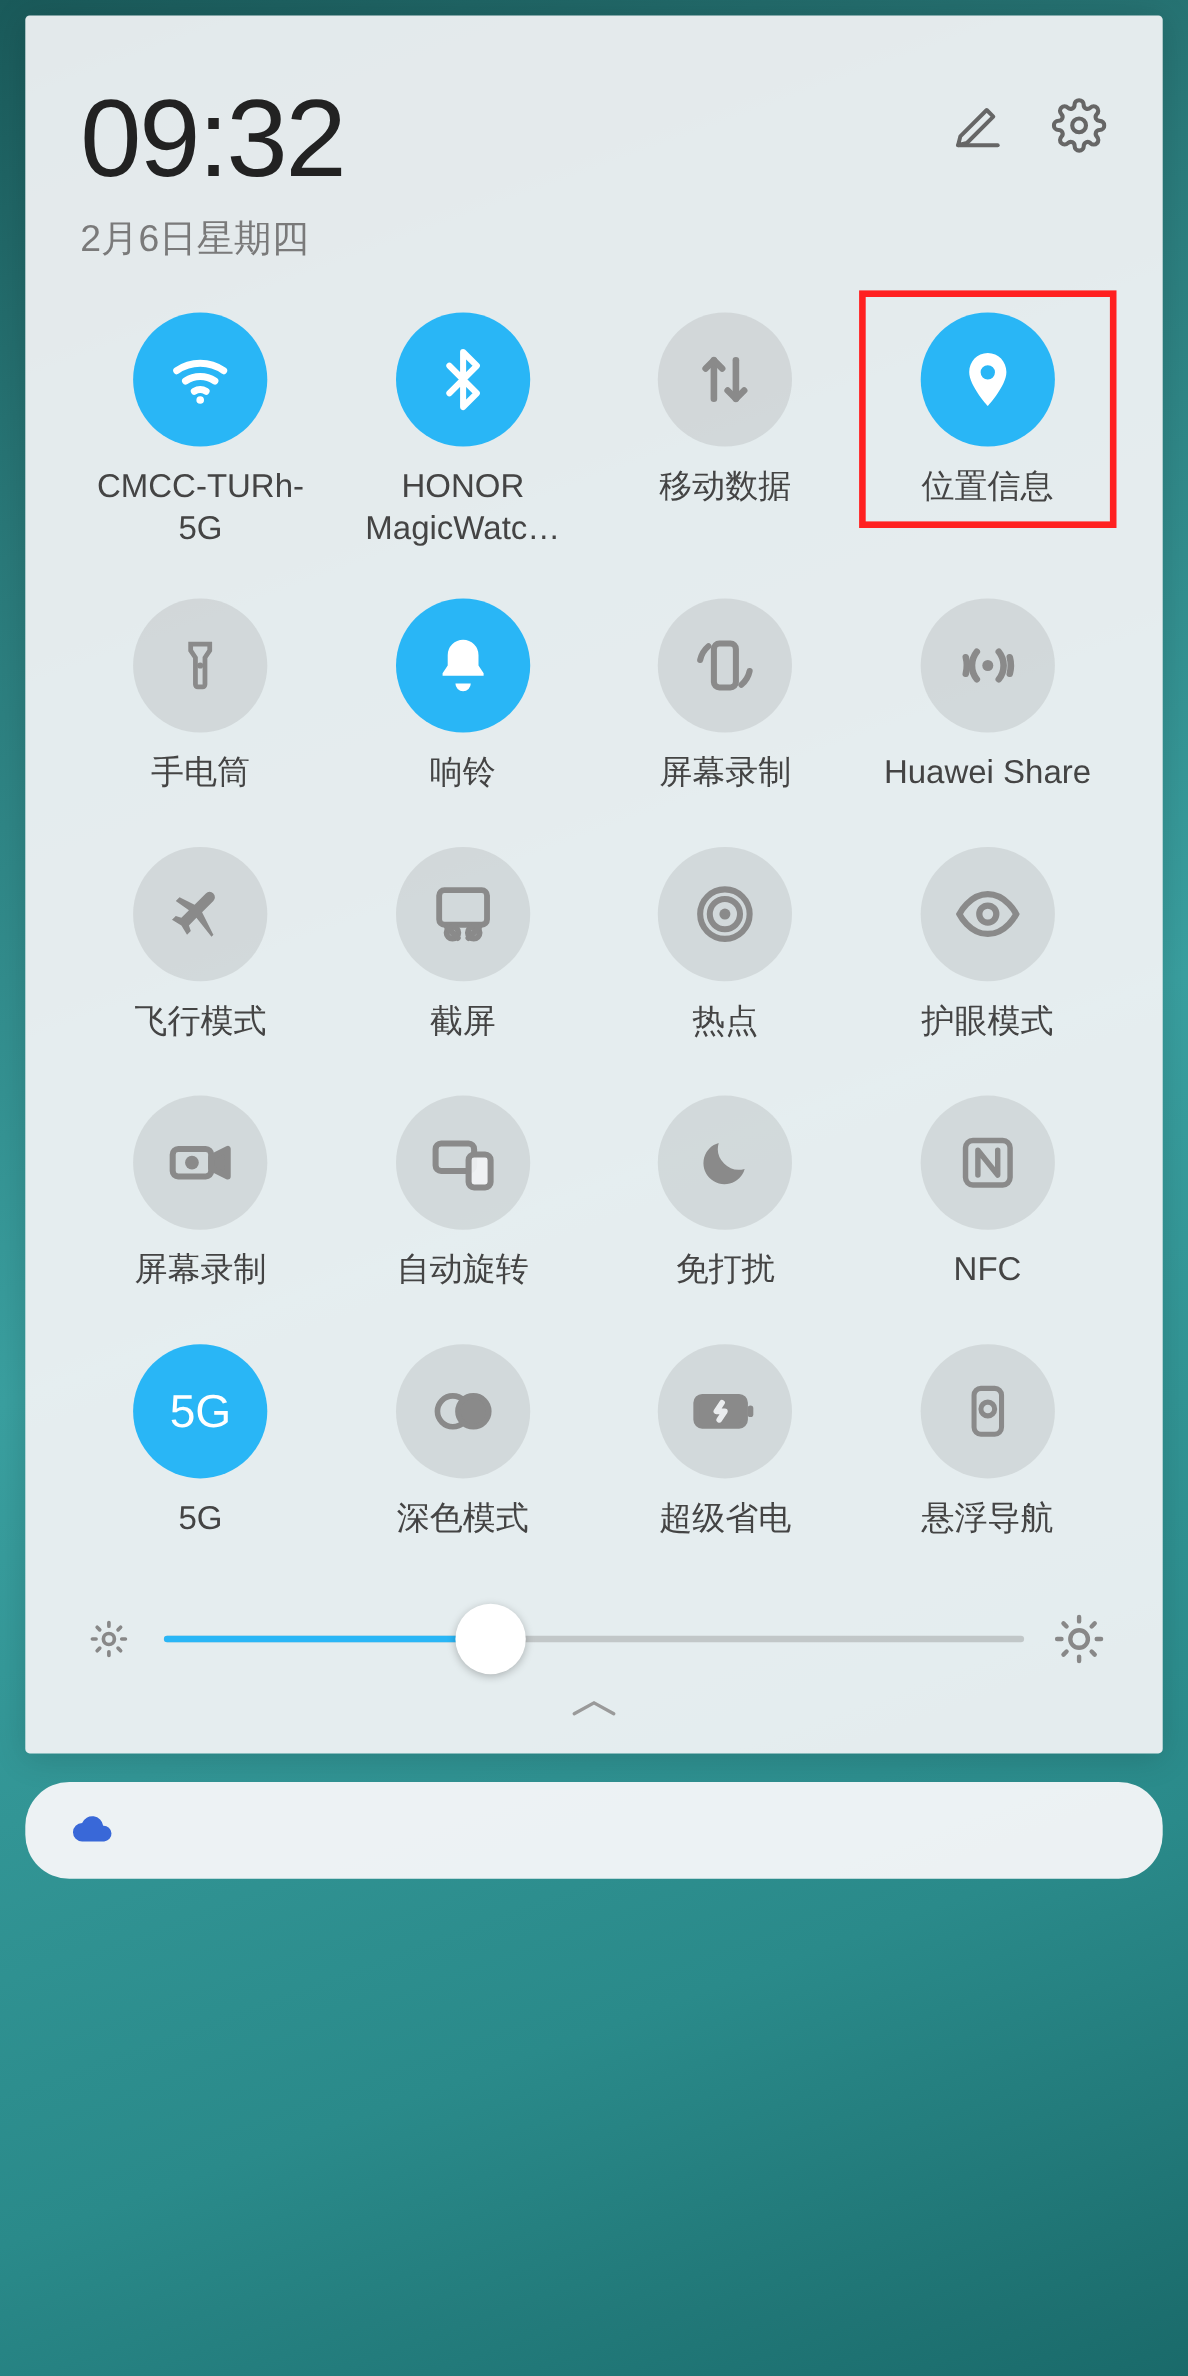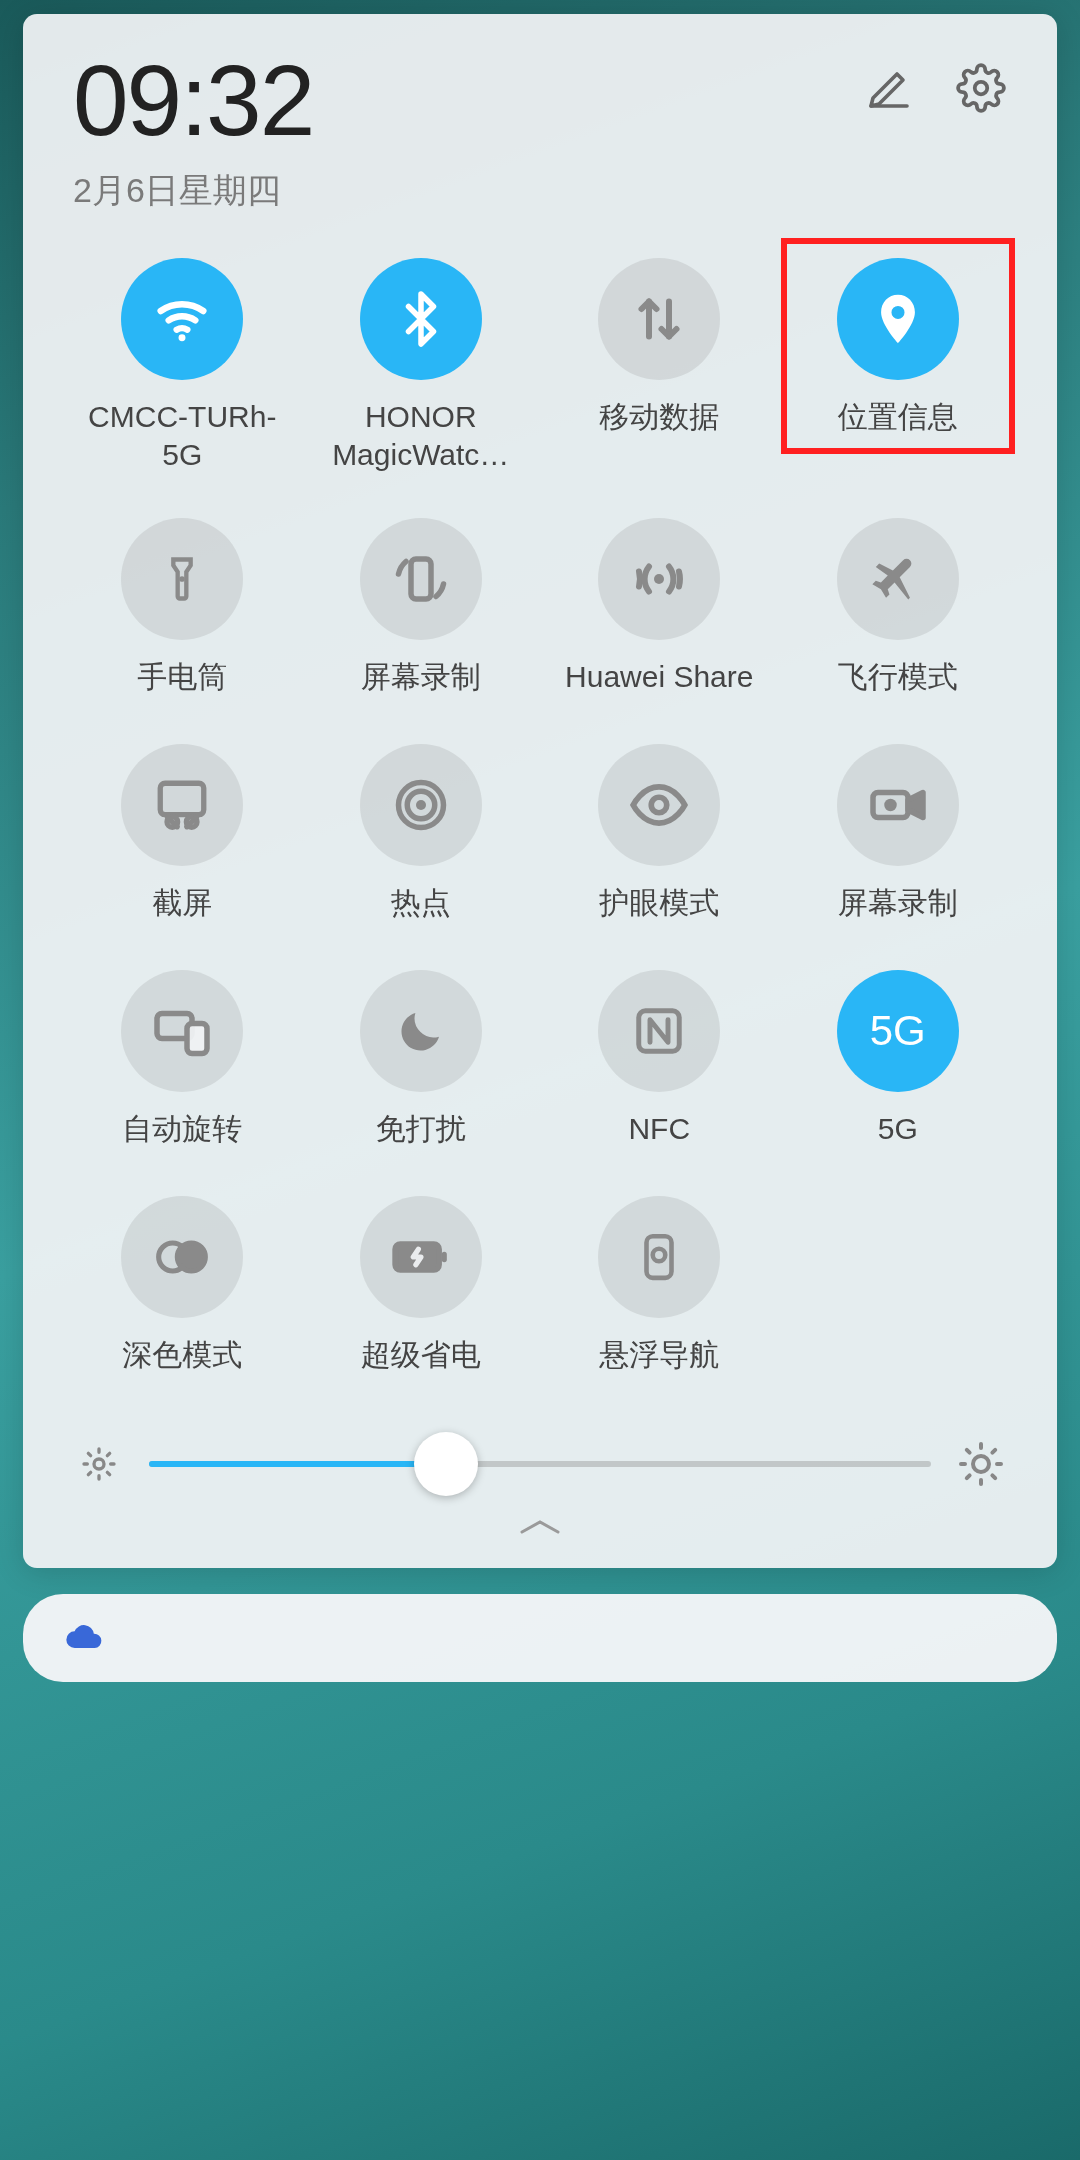--- a/index.html
+++ b/index.html
@@ -12,22 +12,22 @@
   body {
     background: linear-gradient(160deg, #1a5a5a 0%, #2a7a7a 20%, #3aa0a0 50%, #2a8a8a 80%, #1a6a6a 100%);
     display: flex;
     flex-direction: column;
     align-items: center;
     padding-top: 14px;
   }
   .panel {
     width: 1034px;
     background: rgba(240, 242, 244, 0.94);
-    border-radius: 14px;
-    padding: 36px 40px 28px 40px;
+    border-radius: 4px;
+    padding: 62px 40px 28px 40px;
     display: flex;
     flex-direction: column;
     box-shadow: 0 4px 30px rgba(0,0,0,0.15);
   }
   .header {
     display: flex;
     justify-content: space-between;
     align-items: flex-start;
     margin-bottom: 36px;
     padding: 0 10px;
@@ -219,20 +219,28 @@
     <div class="tile">
       <div class="circle off">
         <svg width="52" height="52" viewBox="0 0 24 24" fill="currentColor">
             <path d="M7 2h10v4l-2 3v11a2 2 0 0 1-2 2h-2a2 2 0 0 1-2-2V9L7 6V2zm2 2v1.4l2 3V20h2V8.4l2-3V4H9z"></path>
             <circle cx="12" cy="12" r="1.3"></circle>
           </svg>
       </div>
       <div class="label">手电筒</div>
     </div>
     <div class="tile">
+      <div class="circle on">
+        <svg width="56" height="56" viewBox="0 0 24 24" fill="currentColor">
+            <path d="M12 2a6 6 0 0 0-6 6v4l-2 3v1h16v-1l-2-3V8a6 6 0 0 0-6-6zm0 20a3 3 0 0 0 3-3H9a3 3 0 0 0 3 3z"></path>
+          </svg>
+      </div>
+      <div class="label">响铃</div>
+    </div>
+    <div class="tile">
       <div class="circle off">
         <svg width="60" height="60" viewBox="0 0 24 24" fill="none" stroke="currentColor" stroke-width="2.2" stroke-linecap="round" stroke-linejoin="round">
             <rect x="8" y="4" width="8" height="16" rx="2"></rect>
             <path d="M3 10a9 9 0 0 1 3-5"></path>
             <path d="M21 14a9 9 0 0 1-3 5"></path>
           </svg>
       </div>
       <div class="label">屏幕录制</div>
     </div>
     <div class="tile">

